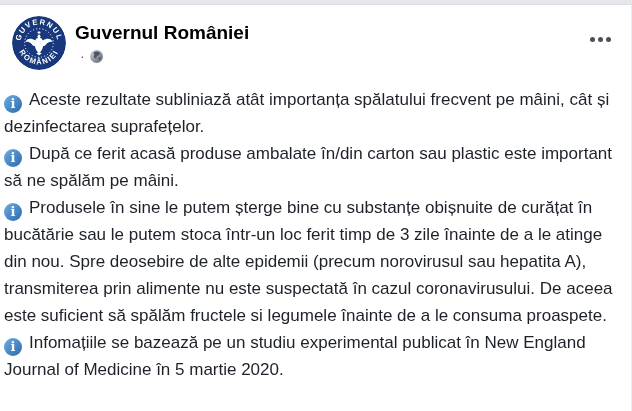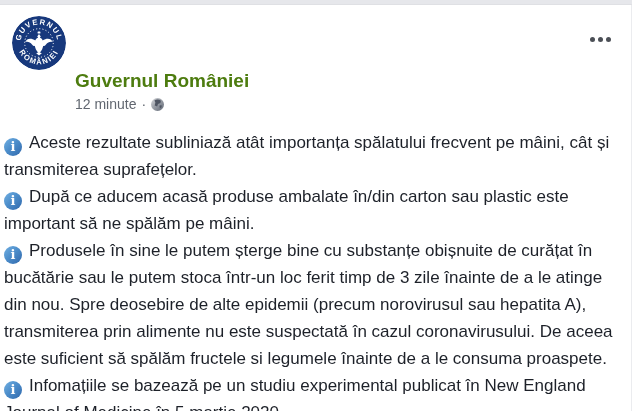--- a/index.html
+++ b/index.html
@@ -26,28 +26,27 @@
     padding: 11px 12px 0 12px;
   }
   .avatar {
     width: 54px; height: 54px;
     border-radius: 50%;
     flex: 0 0 54px;
     display: block;
   }
   .header-text { margin-left: 9px; padding-top: 5px; }
   .page-name {
-    color: #4d7c0f;
+    color: #000000;
     font-size: 19px;
     font-weight: bold;
     line-height: 23px;
     text-decoration: none;
     display: inline-block;
     cursor: pointer;
-    margin-top: 48px;
   }
   .meta-row {
     margin-top: 4px;
     display: flex;
     align-items: center;
     color: #616770;
     font-size: 14px;
     line-height: 17px;
   }
   .meta-dot { margin: 0 5px; color: #616770; }
@@ -116,21 +115,20 @@
         <path d="M27 18 l1.8 2.6 -1 0.8 c2.6 1 3.6 3.4 3.6 6 0 4.4-1.8 7.8-4.4 9.6 -2.6-1.8-4.4-5.2-4.4-9.6 0-2.6 1-5 3.6-6 l-1-0.8 z"></path>
         <path d="M23.4 24.5 C19 21.5 14.8 22.3 13.2 26 C15.6 25.2 18.2 26 20 28.4 C21.4 30.1 22.6 30.3 23.8 29.5 Z"></path>
         <path d="M30.6 24.5 C35 21.5 39.2 22.3 40.8 26 C38.4 25.2 35.8 26 34 28.4 C32.6 30.1 31.4 30.3 30.2 29.5 Z"></path>
         <path d="M24.2 37.2 L27 39.6 L29.8 37.2 L27 36 Z"></path>
       </g>
     </svg>
 
     <div class="header-text">
       <a class="page-name">Guvernul României</a>
       <div class="meta-row">
-        <span>12 minute</span>
         <span class="meta-dot">·</span>
         <svg class="globe-icon" viewBox="0 0 16 16">
           <defs>
             <linearGradient id="globeShade" x1="0" y1="0" x2="1" y2="1">
               <stop offset="0" stop-color="#d8dadd"></stop>
               <stop offset="0.45" stop-color="#9ba0a8"></stop>
               <stop offset="1" stop-color="#5f6673"></stop>
             </linearGradient>
           </defs>
           <circle cx="8" cy="8" r="8" fill="url(#globeShade)"></circle>
@@ -142,24 +140,24 @@
 
     <button class="more-button" aria-label="More options">
       <span class="dot"></span>
       <span class="dot"></span>
       <span class="dot"></span>
     </button>
   </div>
 
   <div class="post-body">
     <p class="para">
-      <span class="info-icon"><span>i</span></span><span>Aceste rezultate subliniază atât importanța spălatului frecvent pe mâini, cât și transmiterea suprafețelor.</span>
+      <span class="info-icon"><span>i</span></span><span>Aceste rezultate subliniază atât importanța spălatului frecvent pe mâini, cât și dezinfectarea suprafețelor.</span>
     </p>
     <p class="para">
-      <span class="info-icon"><span>i</span></span><span>După ce aducem acasă produse ambalate în/din carton sau plastic este important să ne spălăm pe mâini.</span>
+      <span class="info-icon"><span>i</span></span><span>După ce ferit acasă produse ambalate în/din carton sau plastic este important să ne spălăm pe mâini.</span>
     </p>
     <p class="para">
       <span class="info-icon"><span>i</span></span><span>Produsele în sine le putem șterge bine cu substanțe obișnuite de curățat în bucătărie sau le putem stoca într-un loc ferit timp de 3 zile înainte de a le atinge din nou. Spre deosebire de alte epidemii (precum norovirusul sau hepatita A), transmiterea prin alimente nu este suspectată în cazul coronavirusului. De aceea este suficient să spălăm fructele si legumele înainte de a le consuma proaspete.</span>
     </p>
     <p class="para">
       <span class="info-icon"><span>i</span></span><span>Infomațiile se bazează pe un studiu experimental publicat în New England Journal of Medicine în 5 martie 2020.</span>
     </p>
   </div>
 
 </div>

